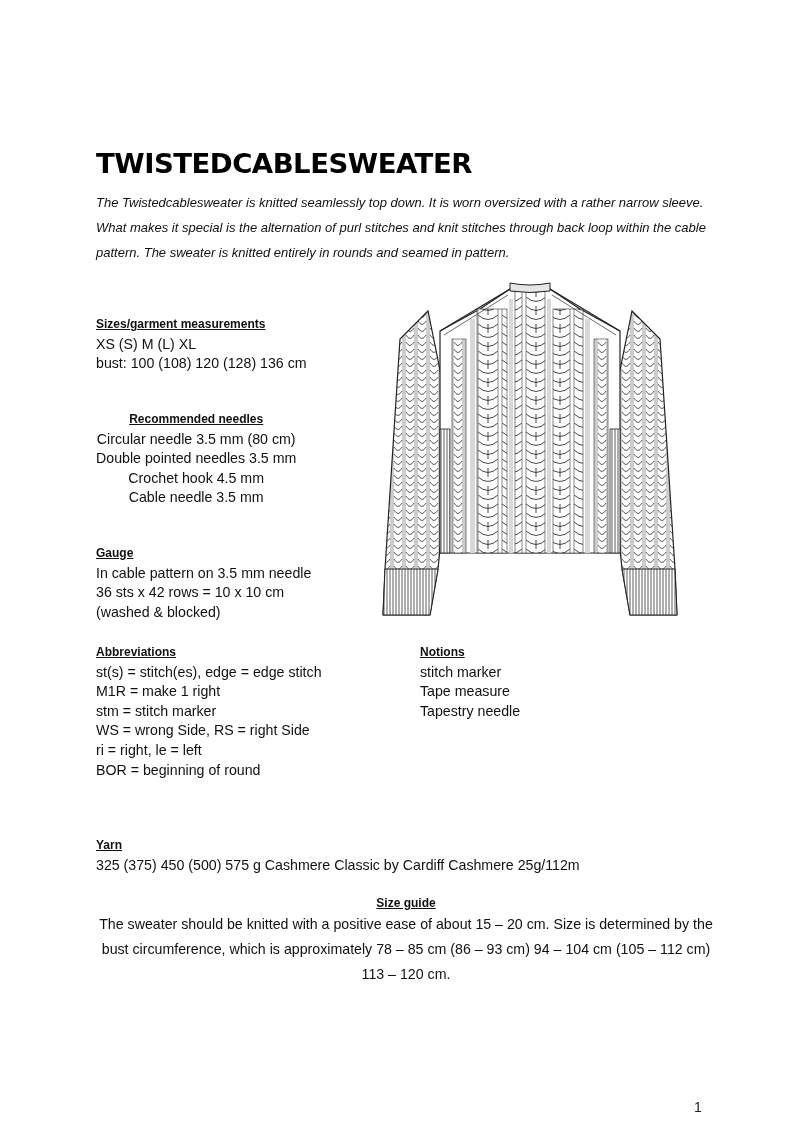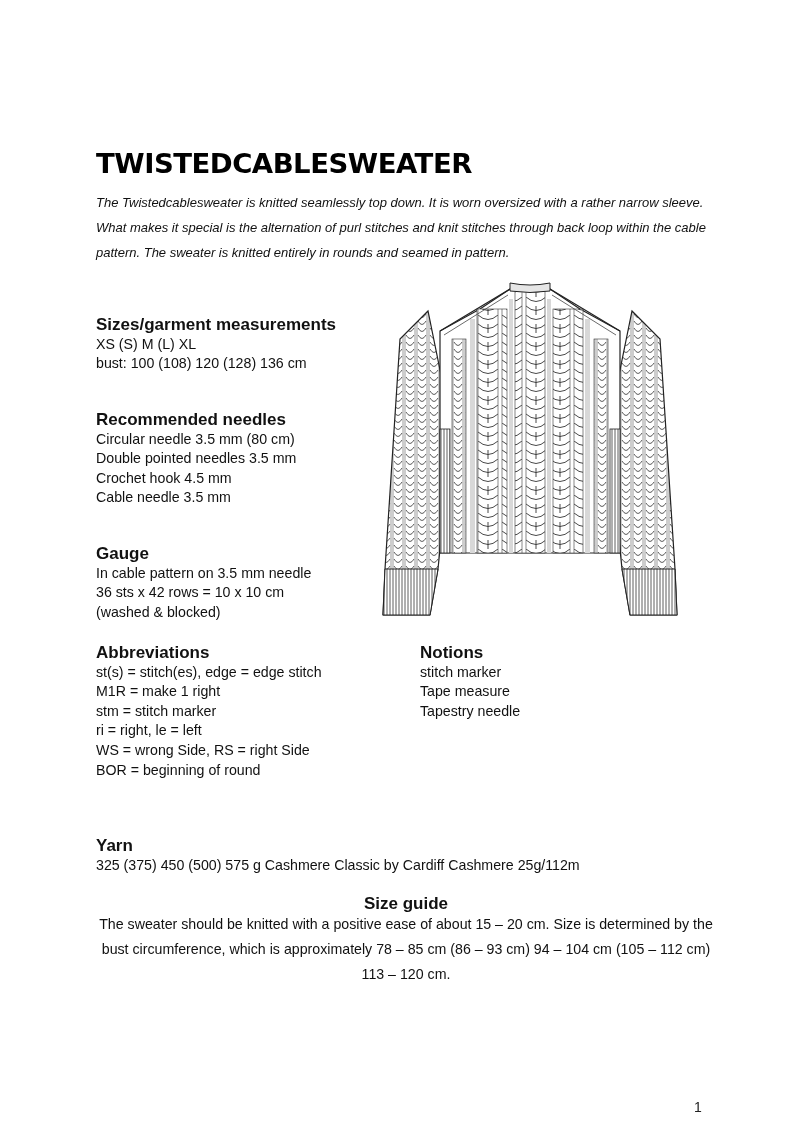--- a/index.html
+++ b/index.html
@@ -5,25 +5,25 @@
   html, body { margin: 0; padding: 0; background: #ffffff; }
   body { width: 800px; height: 1129px; position: relative; overflow: hidden;
          font-family: "Liberation Sans", sans-serif; color: #111; }
   .page { position: absolute; left: 0; top: 0; width: 800px; height: 1129px; margin-top: 36px; }
   .title { position: absolute; left: 96px; top: 112px; font-family: "DejaVu Sans", sans-serif;
            font-weight: 900; font-size: 27px; letter-spacing: -0.5px; color: #000;
            transform: scaleX(1.02); transform-origin: left; }
   .intro { position: absolute; left: 96px; top: 154px; width: 610px; font-style: italic;
            font-size: 13px; line-height: 25.2px; color: #111; }
   .section { position: absolute; left: 96px; font-size: 14.2px; line-height: 19.6px; color: #111; }
-  .section h3 { margin: 0; font-size: 17px; font-weight: bold; 
+  .section h3 { margin: 0; font-size: 12px; font-weight: bold; text-decoration: underline;
                 line-height: 19.6px; }
   .section .line { display: block; white-space: nowrap; }
   .sizes { top: 279px; }
-  .needles { top: 374px; }
+  .needles { top: 374px; text-align: center; }
   .gauge { top: 508px; }
   .abbr { top: 607px; }
   .notions { top: 607px; left: 420px; }
   .yarn { top: 800px; }
   .guide { top: 858px; width: 620px; text-align: center; }
   .guide .para { line-height: 25.2px; margin-top: -2px; }
   .sketch { position: absolute; left: 380px; top: 243px; width: 300px; height: 345px; }
   .pagenum { position: absolute; left: 694px; top: 1063px; font-size: 14px; color: #222; }
 </style>
 </head>
@@ -54,22 +54,22 @@
     <span class="line">In cable pattern on 3.5 mm needle</span>
     <span class="line">36 sts x 42 rows = 10 x 10 cm</span>
     <span class="line">(washed &amp; blocked)</span>
   </div>
 
   <div class="section abbr">
     <h3>Abbreviations</h3>
     <span class="line">st(s) = stitch(es), edge = edge stitch</span>
     <span class="line">M1R = make 1 right</span>
     <span class="line">stm = stitch marker</span>
+    <span class="line">WS = wrong Side, RS = right Side</span>
     <span class="line">ri = right, le = left</span>
-    <span class="line">WS = wrong Side, RS = right Side</span>
     <span class="line">BOR = beginning of round</span>
   </div>
 
   <div class="section notions">
     <h3>Notions</h3>
     <span class="line">stitch marker</span>
     <span class="line">Tape measure</span>
     <span class="line">Tapestry needle</span>
   </div>
 

